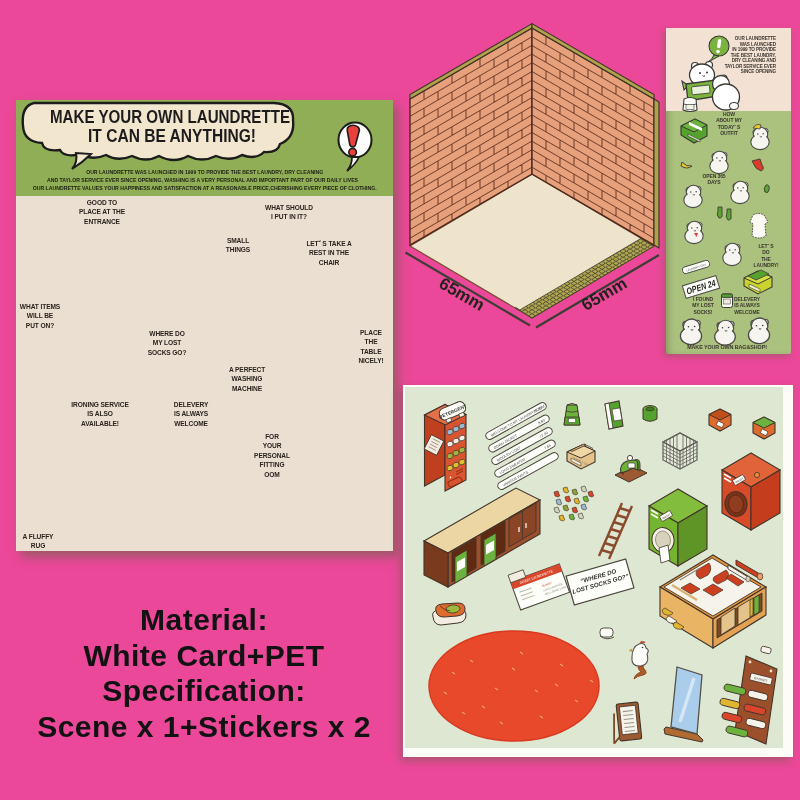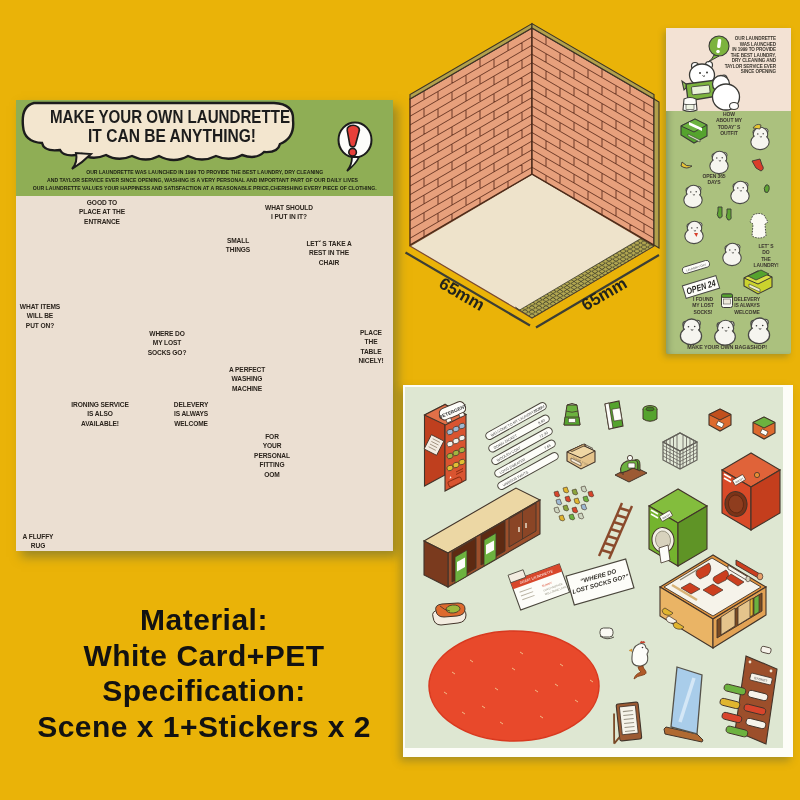--- a/index.html
+++ b/index.html
@@ -1,17 +1,17 @@
 <!DOCTYPE html>
 <html><head>
 <meta charset="utf-8">
 <style>
   html,body{margin:0;padding:0;}
   body{width:800px;height:800px;overflow:hidden;font-family:"Liberation Sans",sans-serif;}
-  .page{position:absolute;left:0;top:0;width:800px;height:800px;background:#eab308;overflow:hidden;}
+  .page{position:absolute;left:0;top:0;width:800px;height:800px;background:#ec4899;overflow:hidden;}
   .abs{position:absolute;}
   .lbl{position:absolute;font-weight:bold;color:#2b241d;text-align:center;transform:translate(-50%,-50%);line-height:9.4px;font-size:6.6px;letter-spacing:-0.1px;white-space:pre;}
 </style>
 </head>
 <body>
 <div class="page">
 
 <div class="abs" style="left:16px;top:100px;width:377px;height:451px;background:#ebdfd2;box-shadow:5px 6px 10px rgba(90,100,60,0.55);"></div>
 
 <div class="abs" style="left:16px;top:100px;width:377px;height:96px;background:#8fae55;"></div>

